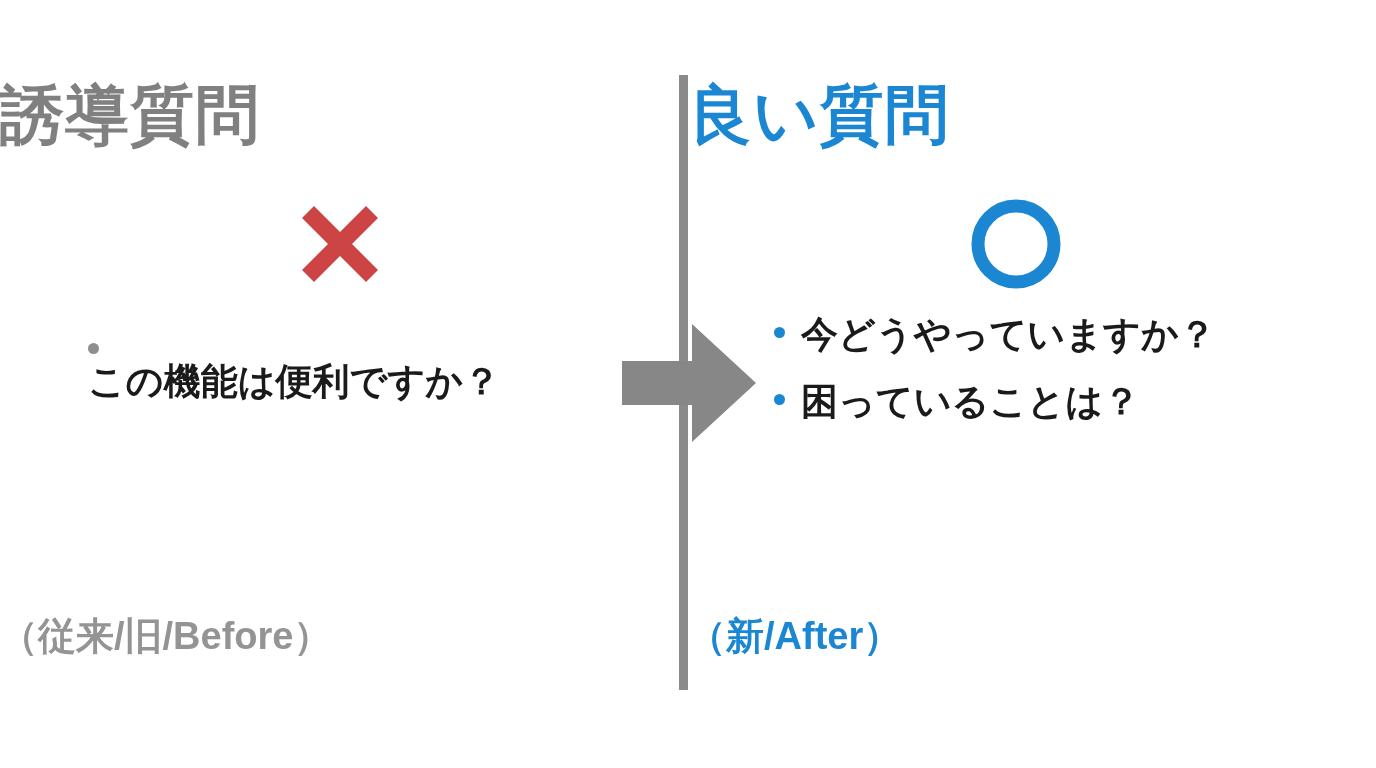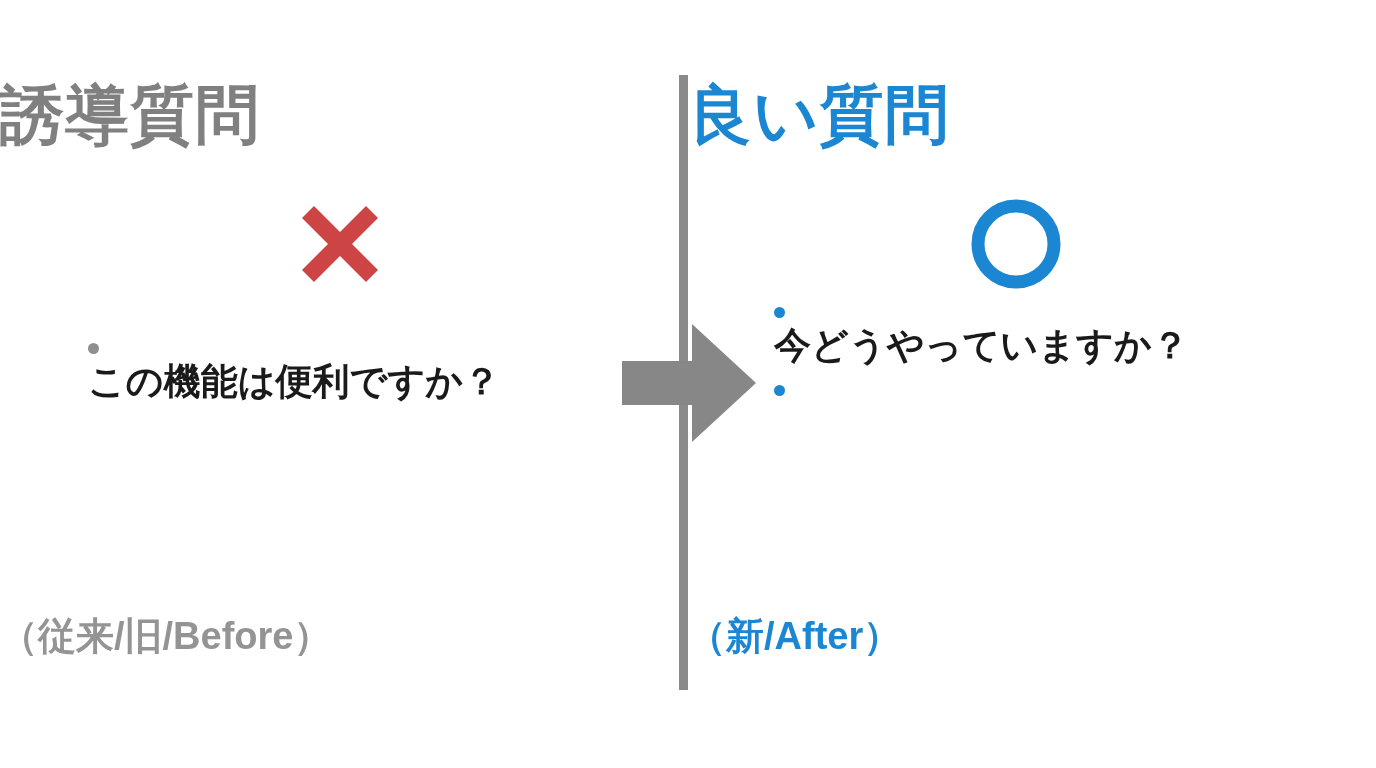--- a/index.html
+++ b/index.html
@@ -105,21 +105,21 @@
   .bullet-item {
     display: flex;
     align-items: baseline;
     font-size: 37px;
     font-weight: bold;
     color: #1a1a1a;
     line-height: 1;
     white-space: nowrap;
   }
   .bullets-left  .bullet-item { margin-bottom: 30px; flex-direction: column; }
-  .bullets-right .bullet-item { margin-bottom: 30px; flex-direction: column; }
+  .bullets-right .bullet-item { margin-bottom: 30px; }
 
   .dot {
     flex: 0 0 auto;
     width: 11px;
     height: 11px;
     border-radius: 50%;
     margin-right: 16px;
     position: relative;
     top: -9px;
   }
@@ -195,19 +195,20 @@
       </svg>
     </div>
 
     <ul class="bullets bullets-right">
       <li class="bullet-item">
         <span class="dot dot-blue"></span>
         <span class="bullet-text">今どうやっていますか？</span>
       </li>
       <li class="bullet-item">
         <span class="dot dot-blue"></span>
+        <span class="bullet-text">困っていることは？</span>
       </li>
     </ul>
 
     <div class="footer footer-right">（新/After）</div>
   </div>
 
 </div>
 
 </body></html>

